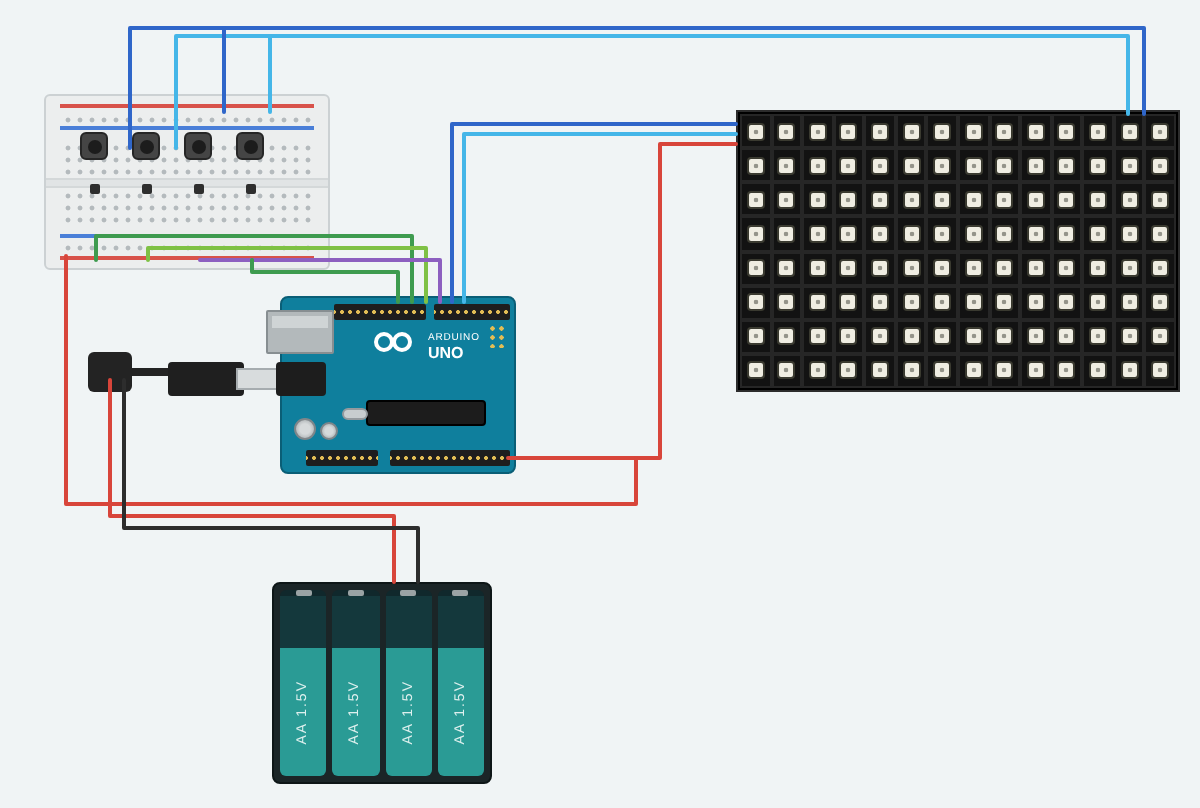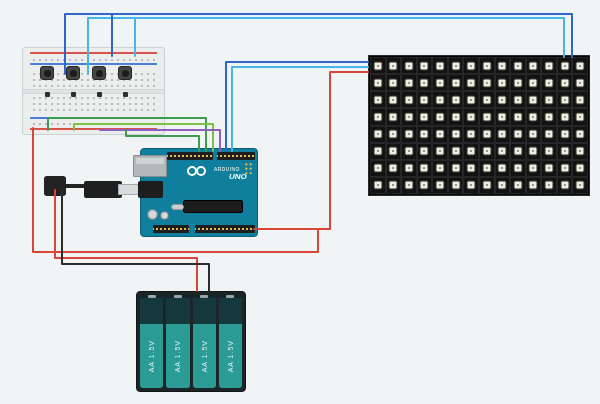--- a/index.html
+++ b/index.html
@@ -47,21 +47,21 @@
   .reset-btn { position:absolute; left:6px; top:6px; width:11px; height:10px;
     background:#0a6a87; border:1px solid #084f66; border-radius:2px; }
   .reset-btn::after { content:""; position:absolute; left:3px; top:2.5px; width:5px; height:5px;
     background:#d7dadb; border-radius:50%; }
   .ard-logo { position:absolute; left:46px; top:17px; width:22px; height:11px; }
   .ard-logo span { position:absolute; top:0; width:10px; height:10px;
     border:2px solid #ffffff; border-radius:50%; }
   .ard-logo span:first-child { left:0; }
   .ard-logo span:last-child { left:9px; }
   .ard-brand { position:absolute; left:73px; top:17px; font-size:5px; color:#ffffff; letter-spacing:0.4px; }
-  .ard-model { position:absolute; left:88px; top:23px; font-size:8px; font-weight:bold; color:#ffffff;font-style:italic; }
+  .ard-model { position:absolute; left:73px; top:23px; font-size:8px; font-weight:bold; color:#ffffff; }
   .mcu-chip { position:absolute; left:42px; top:51px; width:60px; height:13px;
     background:#1c1c1c; border:1px solid #000; border-radius:2px; }
   .cap1 { position:absolute; left:6px; top:60px; width:11px; height:11px;
     background:radial-gradient(circle,#d6dadb 40%,#9aa0a3 100%); border-radius:50%; border:1px solid #7f868a; }
   .cap2 { position:absolute; left:19px; top:62px; width:9px; height:9px;
     background:radial-gradient(circle,#d6dadb 40%,#9aa0a3 100%); border-radius:50%; border:1px solid #7f868a; }
   .crystal { position:absolute; left:30px; top:55px; width:13px; height:6px;
     background:#c8cdcf; border:1px solid #949a9e; border-radius:3px; }
   .icsp { position:absolute; left:103px; top:13px; width:9px; height:12px;
     background-image:radial-gradient(circle,#e2bd55 1px,transparent 1.2px);

